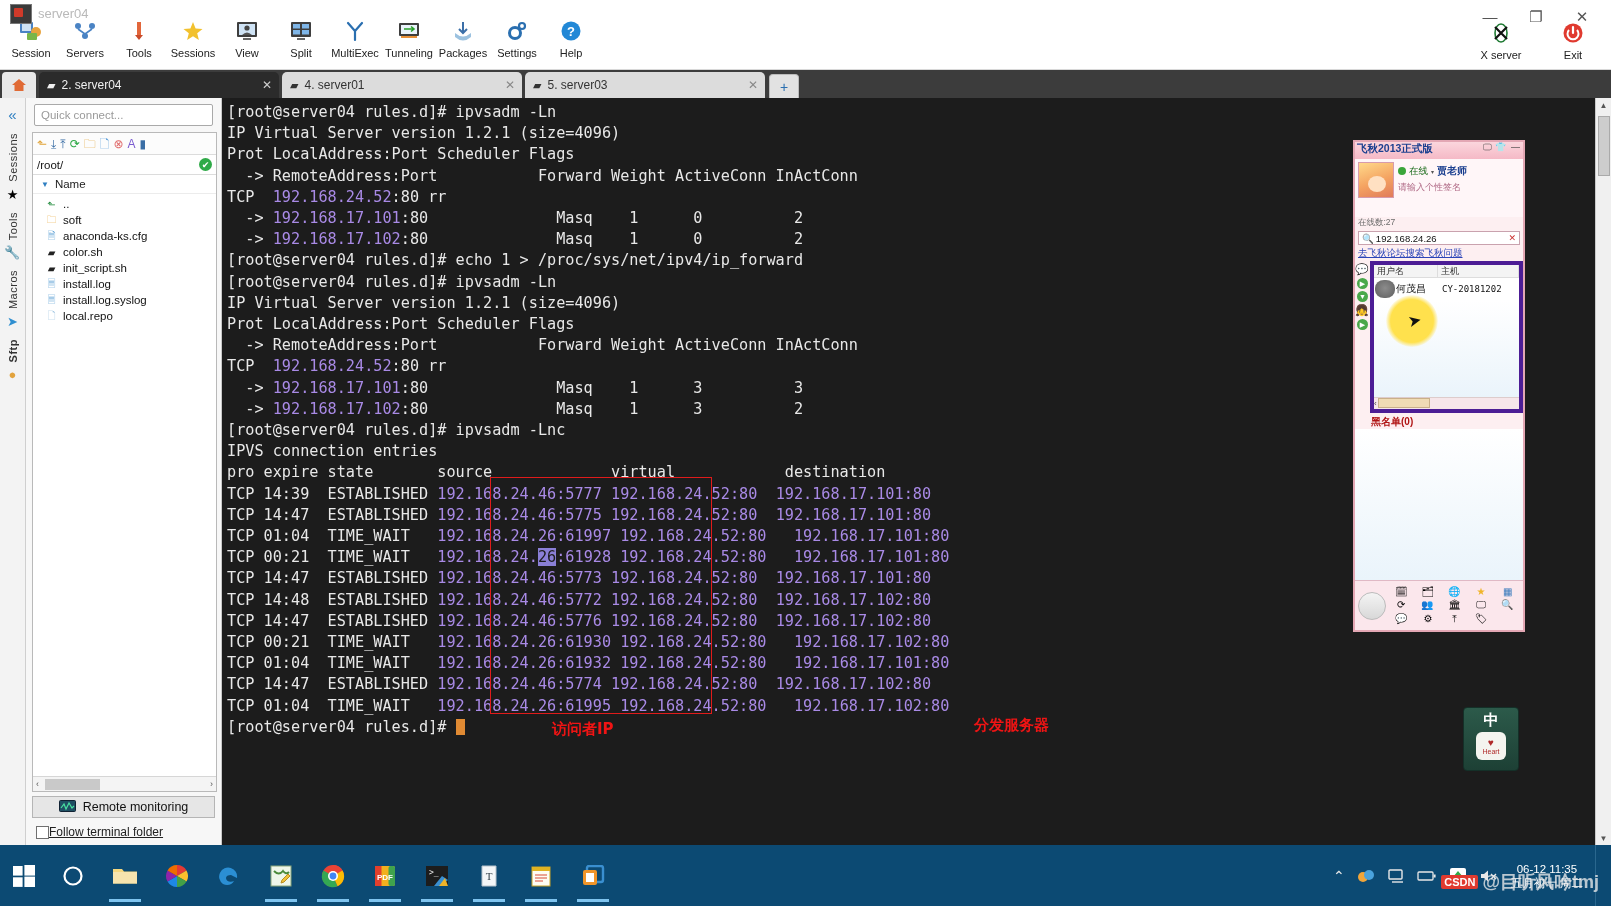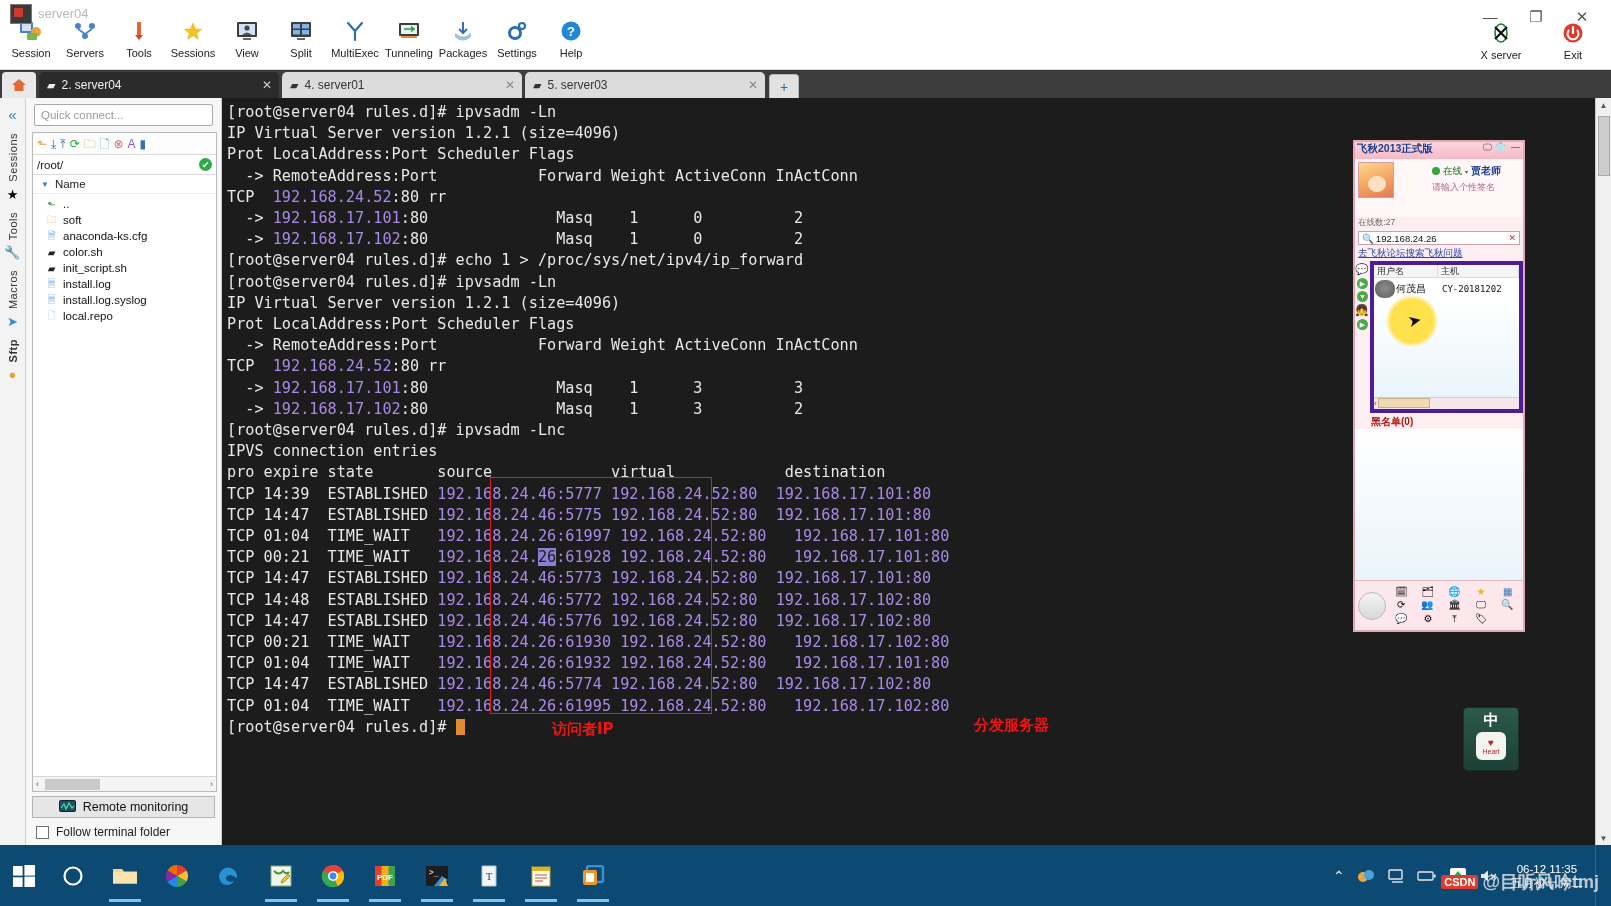--- a/index.html
+++ b/index.html
@@ -151,21 +151,21 @@
     justify-content: space-between; padding: 0 3px; background: #f4f4f4; font-size: 9px; color: #555;
   }
   .hscroll .thumb { width: 55px; height: 11px; background: #c9c9c9; margin-left: 6px; }
   .hscroll .spacer { flex: 1; }
   .remote-mon {
     margin: 4px 6px 0; height: 22px; background: #e6e6e6; border: 1px solid #b5b5b5;
     display: flex; align-items: center; justify-content: center; gap: 7px;
     font-size: 12.5px; color: #111;
   }
   .follow-row {
-    display: flex; align-items: center; gap: 7px; padding: 7px 0 6px 10px; font-size: 12px; color: #222;
+    display: flex; align-items: center; padding: 7px 0 6px 10px; font-size: 12px; color: #222; text-decoration: underline;
   }
   .chk { width: 13px; height: 13px; border: 1px solid #707070; background: #fff; }
 
   
   .term-wrap { flex: 1; position: relative; background: #1c1c1c; min-width: 0; overflow: hidden; }
   .terminal {
     position: absolute; inset: 0 16px 0 0;
     font-family: "DejaVu Sans Mono", monospace; font-size: 15.2px; line-height: 21.2px;
     color: #e8e8e8; padding: 4px 0 0 5px; white-space: pre;
   }
@@ -207,21 +207,21 @@
   .fq-head { height: 58px; display: flex; gap: 4px; padding: 3px; background: #fff6f8; }
   .fq-avatar {
     width: 36px; height: 36px; border: 1px solid #d79bac;
     background: linear-gradient(160deg,#ffd98a,#f4a261 55%,#e07b5b);
     position: relative; overflow: hidden;
   }
   .fq-avatar:after {
     content: ""; position: absolute; left: 9px; top: 13px; width: 18px; height: 16px;
     background: #ffe0c2; border-radius: 50%;
   }
-  .fq-hcol { flex: 1; display: flex; flex-direction: column; gap: 3px; padding-top: 2px; margin-left: 34px; }
+  .fq-hcol { flex: 1; display: flex; flex-direction: column; gap: 3px; padding-top: 2px; }
   .fq-status { display: flex; align-items: center; gap: 3px; font-size: 9.5px; }
   .fq-dot { width: 8px; height: 8px; border-radius: 50%; background: #3aa53a; }
   .fq-online { color: #1a6b1a; }
   .fq-caret { font-size: 6px; color: #555; }
   .fq-user { font-weight: bold; color: #1b3f8f; font-size: 10px; }
   .fq-sign { color: #b06a86; font-size: 9px; }
   .fq-count { font-size: 8.5px; color: #6b6b6b; padding: 0 0 1px 3px; }
   .fq-search {
     margin: 1px 3px; height: 14px; background: #fff; border: 1px solid #c9a2ae;
     display: flex; align-items: center; gap: 2px; padding: 0 3px; font-size: 9.5px; color: #111;

